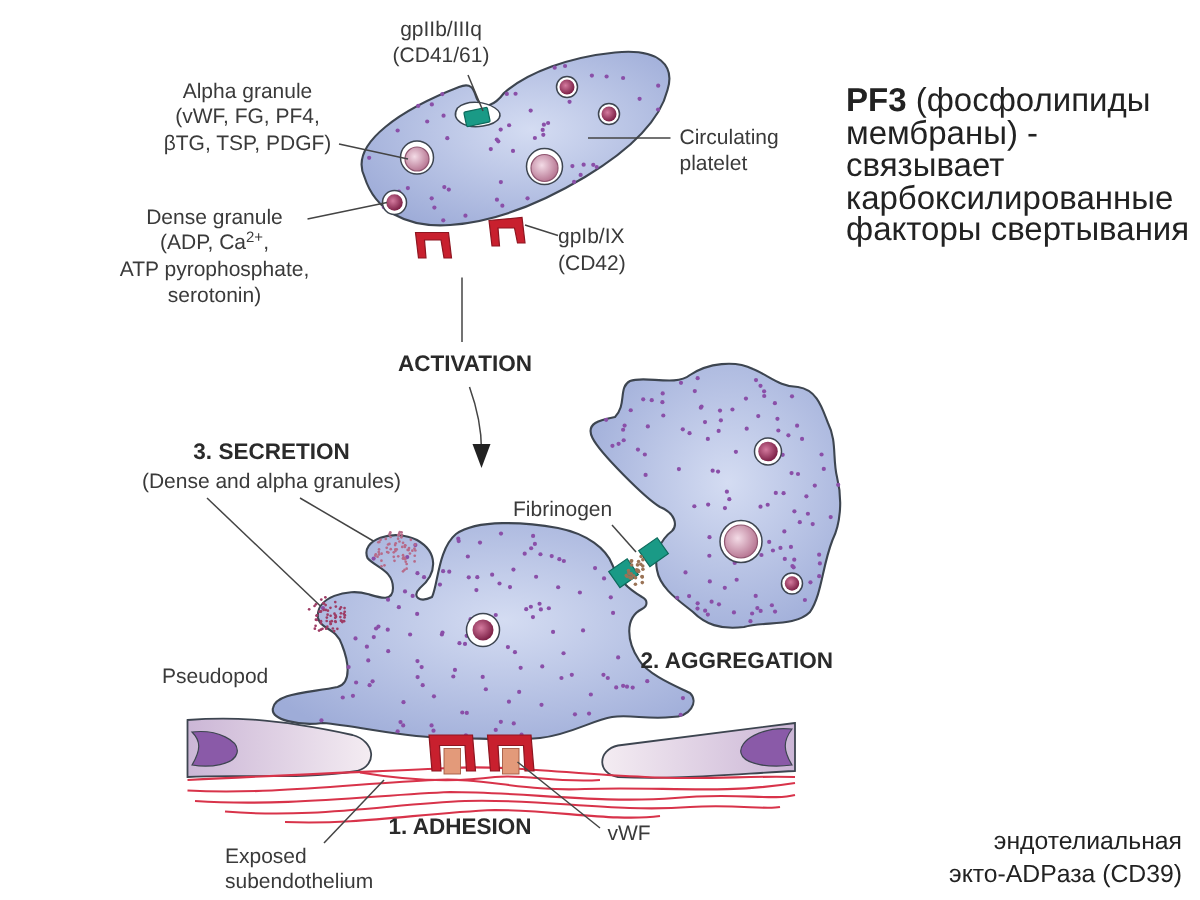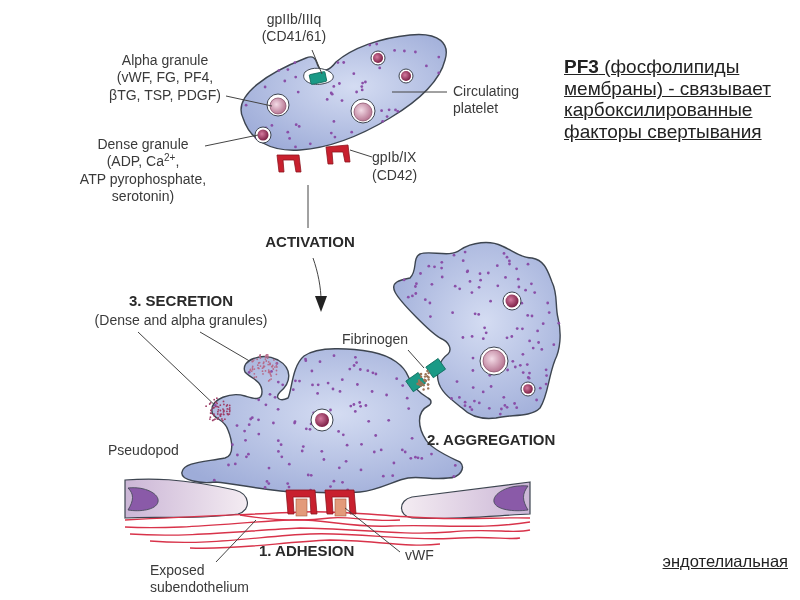--- a/index.html
+++ b/index.html
@@ -3,24 +3,24 @@
   <meta charset="utf-8">
   <style>
     html, body { margin: 0; padding: 0; background: #ffffff; }
     body { width: 800px; height: 600px; position: relative; overflow: hidden;
            font-family: "Liberation Sans", sans-serif; color: #333333; }
     #diagram { position: absolute; left: 0; top: 0; width: 800px; height: 600px; }
     .lbl { font-family: "Liberation Sans", sans-serif; font-size: 14px; fill: #3a3a3a; }
     .lbl-bold { font-family: "Liberation Sans", sans-serif; font-size: 15px; font-weight: bold; fill: #2a2a2a; }
     .leader { stroke: #444444; stroke-width: 1; fill: none; }
     .cell { stroke: #3d4550; stroke-width: 1.4; }
-    .side-notes { position: absolute; left: 564px; top: 56px; width: 236px; font-size: 19px; line-height: 21.5px; color: #222; text-decoration: underline; }
+    .side-notes { position: absolute; left: 564px; top: 56px; width: 236px; font-size: 22px; line-height: 21.5px; color: #222; }
     .side-notes p { margin: 0 0 22px 0; }
     .side-notes b { font-weight: bold; }
-    .footer-note { position: absolute; right: 12px; top: 550px; text-align: right; font-size: 16.5px; line-height: 22px; color: #222; text-decoration: underline; }
+    .footer-note { position: absolute; right: 12px; top: 550px; text-align: right; font-size: 16.5px; line-height: 22px; color: #222; }
   </style>
 </head>
 <body>
 
 <svg id="diagram" viewBox="0 0 800 600" xmlns="http://www.w3.org/2000/svg">
   <defs>
     <radialGradient id="platGrad" cx="55%" cy="45%" r="65%">
       <stop offset="0%" stop-color="#d4dcf2"></stop>
       <stop offset="100%" stop-color="#9eacd8"></stop>
     </radialGradient>
@@ -601,13 +601,14 @@
   <text class="lbl" x="405" y="560">vWF</text>
   <line class="leader" x1="400" y1="552" x2="345" y2="508"></line>
 </svg>
 
 <div class="side-notes">
   <p><b>PF3</b><span> (фосфолипиды мембраны) - связывает карбоксилированные факторы свертывания</span></p>
 </div>
 
 <div class="footer-note">
   <div>эндотелиальная</div>
+  <div>экто-ADPаза (CD39)</div>
 </div>
 
 </body></html>

